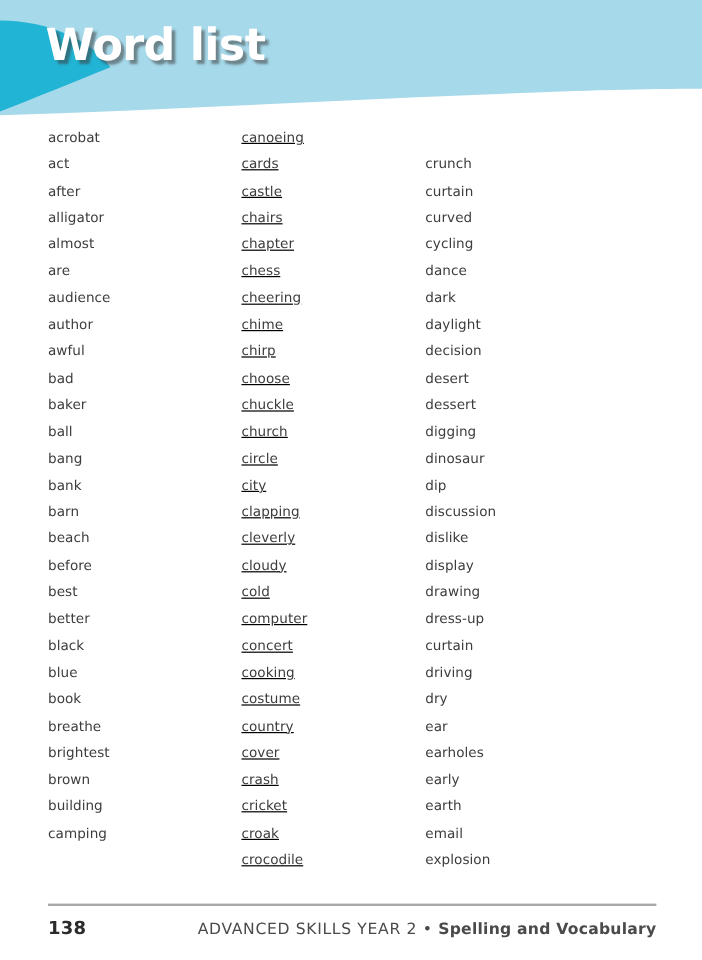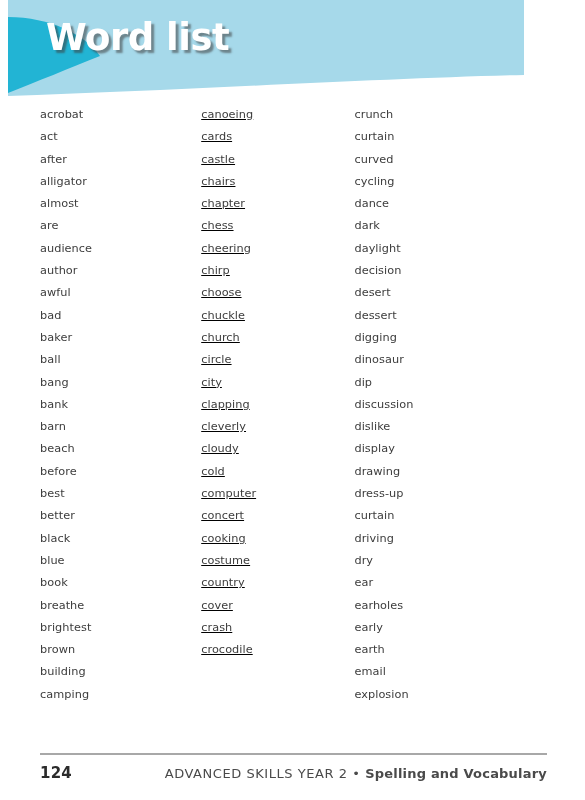--- a/index.html
+++ b/index.html
@@ -14,24 +14,23 @@
     overflow: hidden;
     font-family: "Liberation Sans", sans-serif;
     -webkit-font-smoothing: antialiased;
   }
 
   
   #page-header {
     position: absolute;
     left: 0;
     top: 0;
-    width: 516px;
+    width: 585px;
     height: 100px;
     overflow: hidden;
-    margin-left: 8px;
   }
   #page-header svg {
     position: absolute;
     left: 0;
     top: 0;
     display: block;
   }
   #header-title {
     position: absolute;
     left: 38px;
@@ -158,37 +157,40 @@
   </div>
 
   <div class="word-column" id="word-column-2">
     <span class="word-item">canoeing</span>
     <span class="word-item">cards</span>
     <span class="word-item">castle</span>
     <span class="word-item">chairs</span>
     <span class="word-item">chapter</span>
     <span class="word-item">chess</span>
     <span class="word-item">cheering</span>
+    <span class="word-item">chime</span>
     <span class="word-item">chirp</span>
     <span class="word-item">choose</span>
     <span class="word-item">chuckle</span>
     <span class="word-item">church</span>
     <span class="word-item">circle</span>
     <span class="word-item">city</span>
     <span class="word-item">clapping</span>
     <span class="word-item">cleverly</span>
     <span class="word-item">cloudy</span>
     <span class="word-item">cold</span>
     <span class="word-item">computer</span>
     <span class="word-item">concert</span>
     <span class="word-item">cooking</span>
     <span class="word-item">costume</span>
     <span class="word-item">country</span>
     <span class="word-item">cover</span>
     <span class="word-item">crash</span>
+    <span class="word-item">cricket</span>
+    <span class="word-item">croak</span>
     <span class="word-item">crocodile</span>
   </div>
 
   <div class="word-column" id="word-column-3">
     <span class="word-item">crunch</span>
     <span class="word-item">curtain</span>
     <span class="word-item">curved</span>
     <span class="word-item">cycling</span>
     <span class="word-item">dance</span>
     <span class="word-item">dark</span>
@@ -213,16 +215,16 @@
     <span class="word-item">earth</span>
     <span class="word-item">email</span>
     <span class="word-item">explosion</span>
   </div>
 
 </div>
 
 <div id="page-footer">
   <div id="footer-rule"></div>
   <div id="footer-row">
-    <span id="footer-page-number">124</span>
+    <span id="footer-page-number">138</span>
     <span id="footer-source"><span>ADVANCED SKILLS YEAR 2 • </span><span id="footer-source-bold">Spelling and Vocabulary</span></span>
   </div>
 </div>
 
 </body></html>

